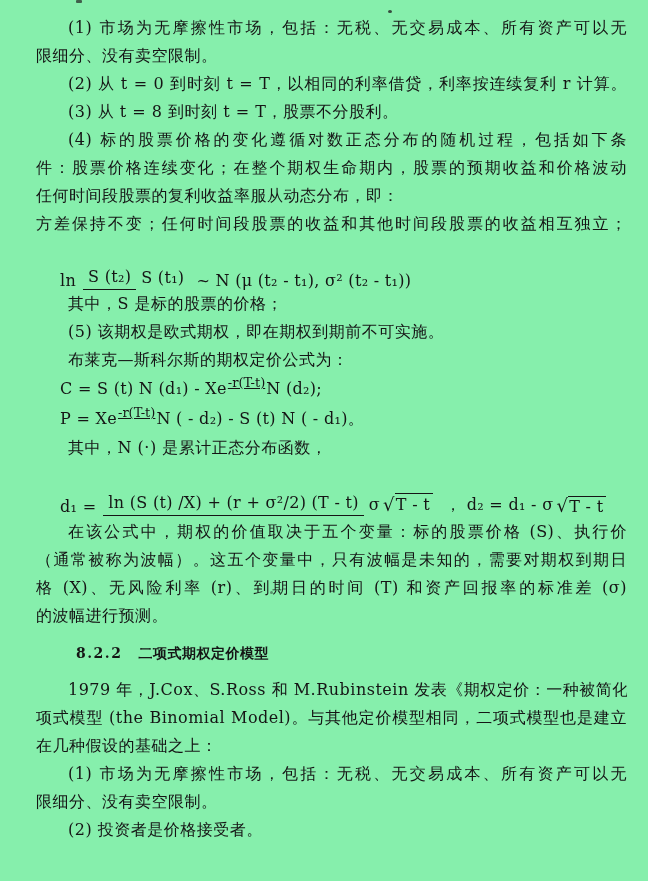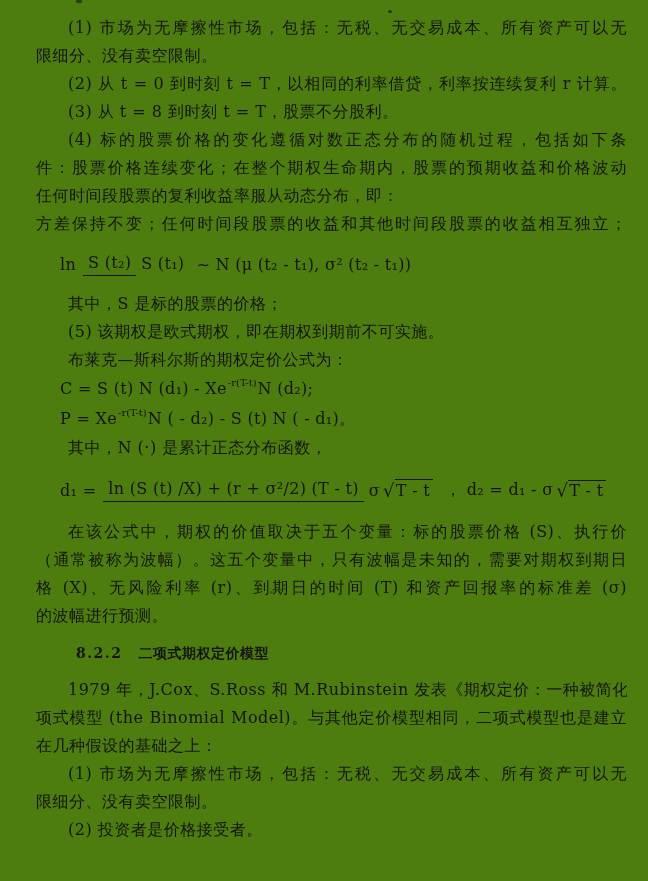--- a/index.html
+++ b/index.html
@@ -1,66 +1,67 @@
 <!DOCTYPE html>
 <html><head>
 <meta charset="utf-8">
 <style>
   html, body { margin: 0; padding: 0; background: #ffffff; }
   .page {
     position: relative;
     width: 648px;
     height: 881px;
     margin: 0;
-    background: #4d7c0f;
+    background: #86efac;
     color: #151515;
     font-family: "DejaVu Serif", "Liberation Serif", serif;
     font-size: 16px;
     box-sizing: border-box;
     padding: 14px 21px 0 36px;
     overflow: hidden;
   }
   .line {
     height: 28px;
     line-height: 28px;
     overflow: hidden;
     letter-spacing: 0.5px;
     text-align: justify;
     text-align-last: left;
     white-space: nowrap;
   }
   .j { text-align-last: justify; }
   .indent { text-indent: 2em; }
   .formula {
     display: flex;
-    align-items: center;
+    align-items: flex-end;
     padding-left: 24px;
     letter-spacing: 0.3px;
   }
   .f-lognormal { height: 52px; }
   .f-line { height: 30px; line-height: 30px; }
   .f-d { height: 52px; margin: 2px 0; }
   .frac {
     display: inline-flex;
     flex-direction: row;
     text-align: center;
     margin: 0 7px;
   }
   .frac .num {
     padding: 0 5px 1px 5px;
     line-height: 22px;
     border-bottom: 1.4px solid #151515;
   }
   .frac .den { padding: 1px 5px 0 5px; line-height: 22px; }
   .exp {
-    font-size: 10px;
+    font-size: 13px;
     position: relative;
     top: -6px;
     letter-spacing: 0;
     margin: 0 1px;
+    text-decoration: underline;
   }
   .sqrt { font-size: 18px; margin-left: 3px; }
   .rad { border-top: 1.4px solid #151515; padding: 0 3px 0 1px; }
   .den-wrap, .tail-wrap { display: inline-flex; align-items: center; }
   .heading {
     height: 30px;
     line-height: 30px;
     margin: 8px 0 8px 40px;
     font-weight: bold;
     font-size: 14px;

